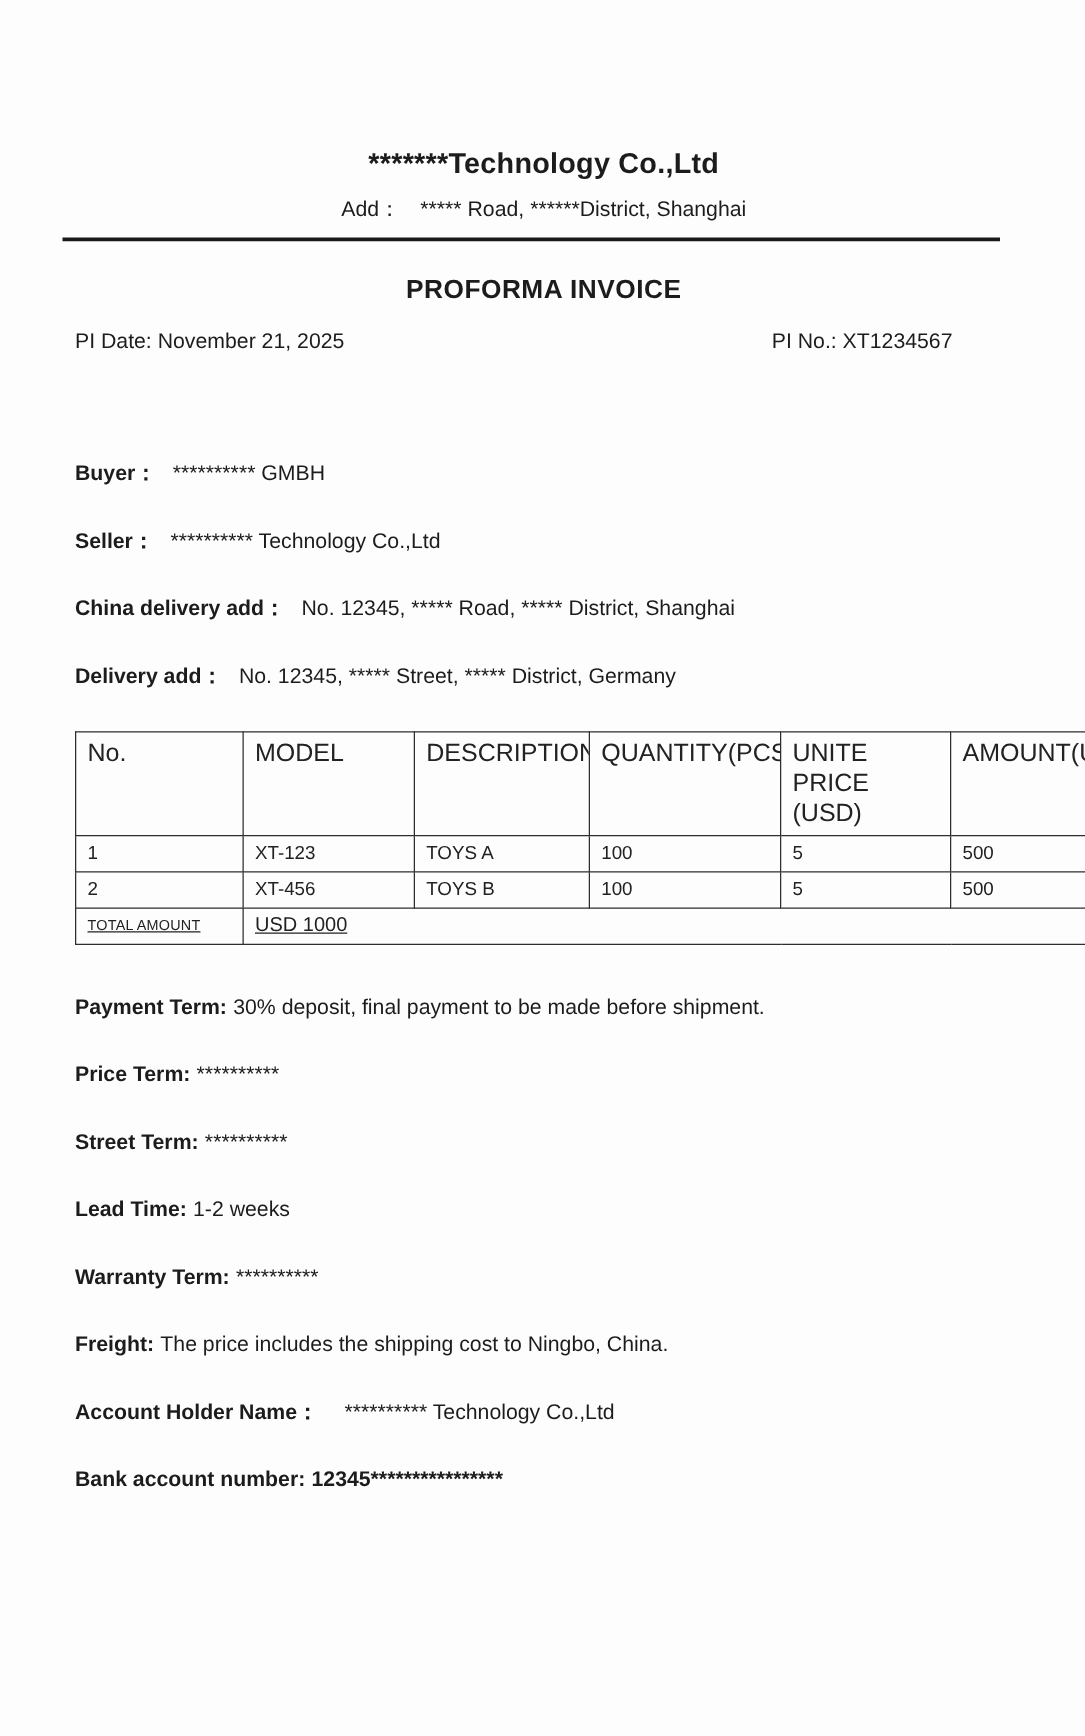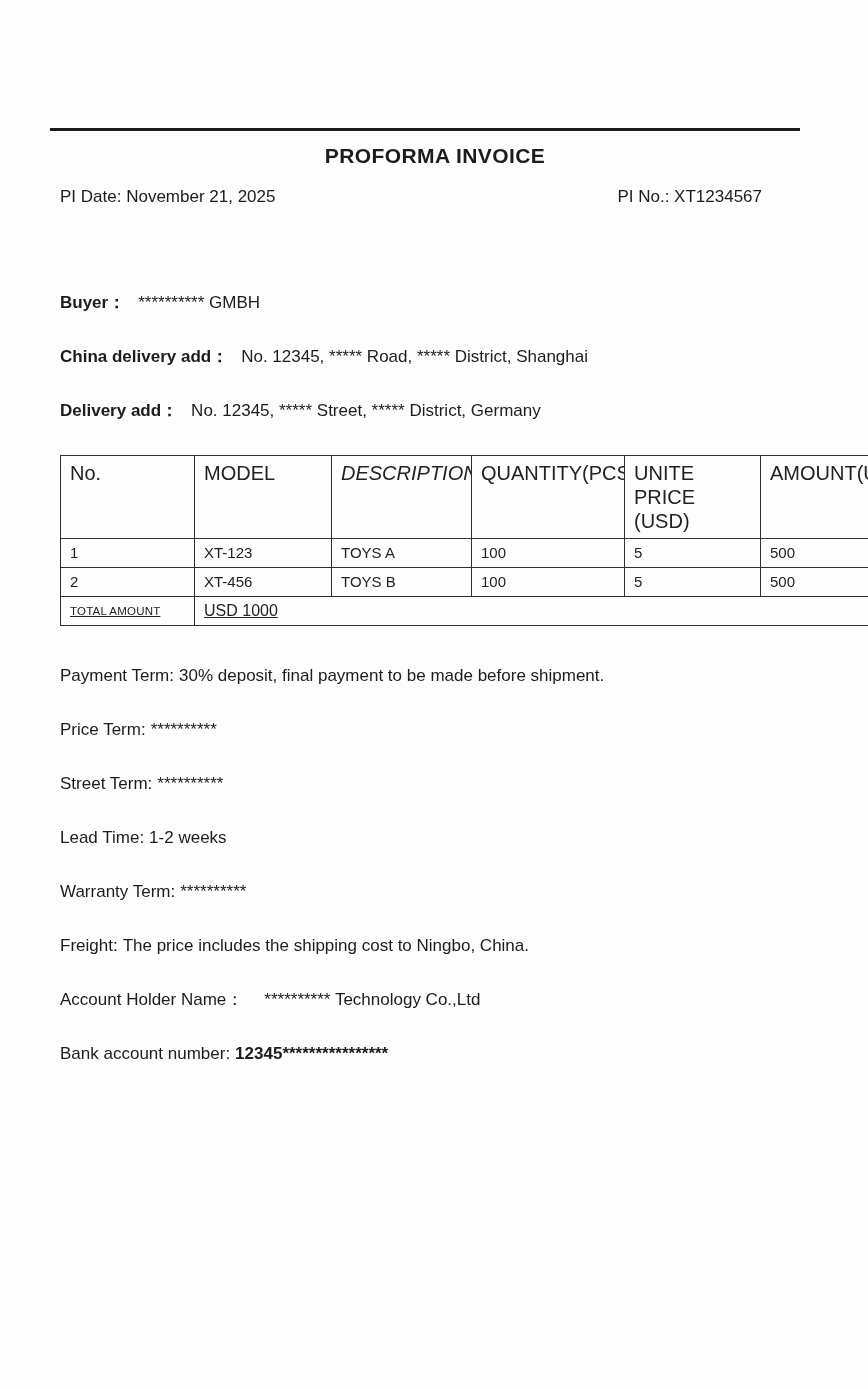--- a/index.html
+++ b/index.html
@@ -39,21 +39,21 @@
     height: 3px;
     background: #1a1a1a;
     margin: 12px 0 0 -10px;
     width: 750px;
   }
   .doc-title {
     text-align: center;
     font-size: 21px;
     font-weight: 700;
     letter-spacing: 0.4px;
-    margin-top: 12px;
+    margin-top: 26px;
     line-height: 25px;
   }
   .meta {
     display: flex;
     justify-content: space-between;
     align-items: baseline;
     font-size: 17px;
     margin-top: 18px;
     line-height: 21px;
   }
@@ -95,54 +95,61 @@
     line-height: 18px;
   }
   tr.total-row td { height: 19px; line-height: 19px; text-decoration: underline; }
   td.total-label {
     font-size: 11.5px;
     letter-spacing: 0.2px;
   }
   td.total-value { font-size: 16px; }
   .col-no      { width: 115px; }
   .col-model   { width: 118px; }
-  .col-desc    { width: 121px; font-style: italic; }
+  .col-desc    { width: 121px; }
   .col-qty     { width: 134px; }
   .col-unit    { width: 117px; }
   .col-amount  { width: 130px; }
   .terms { margin-top: 40px; }
   .term {
     font-size: 17px;
     line-height: 20px;
     margin-bottom: 34px;
   }
-  .term .label { font-weight: 400; }
+  .term .label { font-weight: 700; }
   .term .value { margin-left: 5px; }
   .term.wide-gap .value { margin-left: 21px; }
   .term.bold-line .value { font-weight: 700; margin-left: 5px; }
 </style>
 </head>
 <body>
 
 <div class="page">
 
-
+  <div class="company">*******Technology Co.,Ltd</div>
+
+  <div class="addr">
+    <span class="addr-label">Add：</span><span>***** Road, ******District, Shanghai</span>
+  </div>
 
   <div class="rule"></div>
 
   <div class="doc-title">PROFORMA INVOICE</div>
 
   <div class="meta">
     <span><span>PI Date:</span> <span>November 21, 2025</span></span>
     <span class="pi-no-wrap"><span>PI No.:</span> <span>XT1234567</span></span>
   </div>
 
   <div class="parties">
     <div class="party">
       <span class="label">Buyer：</span><span class="value">********** GMBH</span>
+    </div>
+    <div class="party">
+      <span class="label">Seller：</span><span class="value">********** Technology Co.,Ltd</span>
     </div>
     <div class="party">
       <span class="label">China delivery add：</span><span class="value">No. 12345, ***** Road, ***** District, Shanghai</span>
     </div>
     <div class="party">
       <span class="label">Delivery add：</span><span class="value">No. 12345, ***** Street, ***** District, Germany</span>
     </div>
   </div>
 
   <table class="items">

